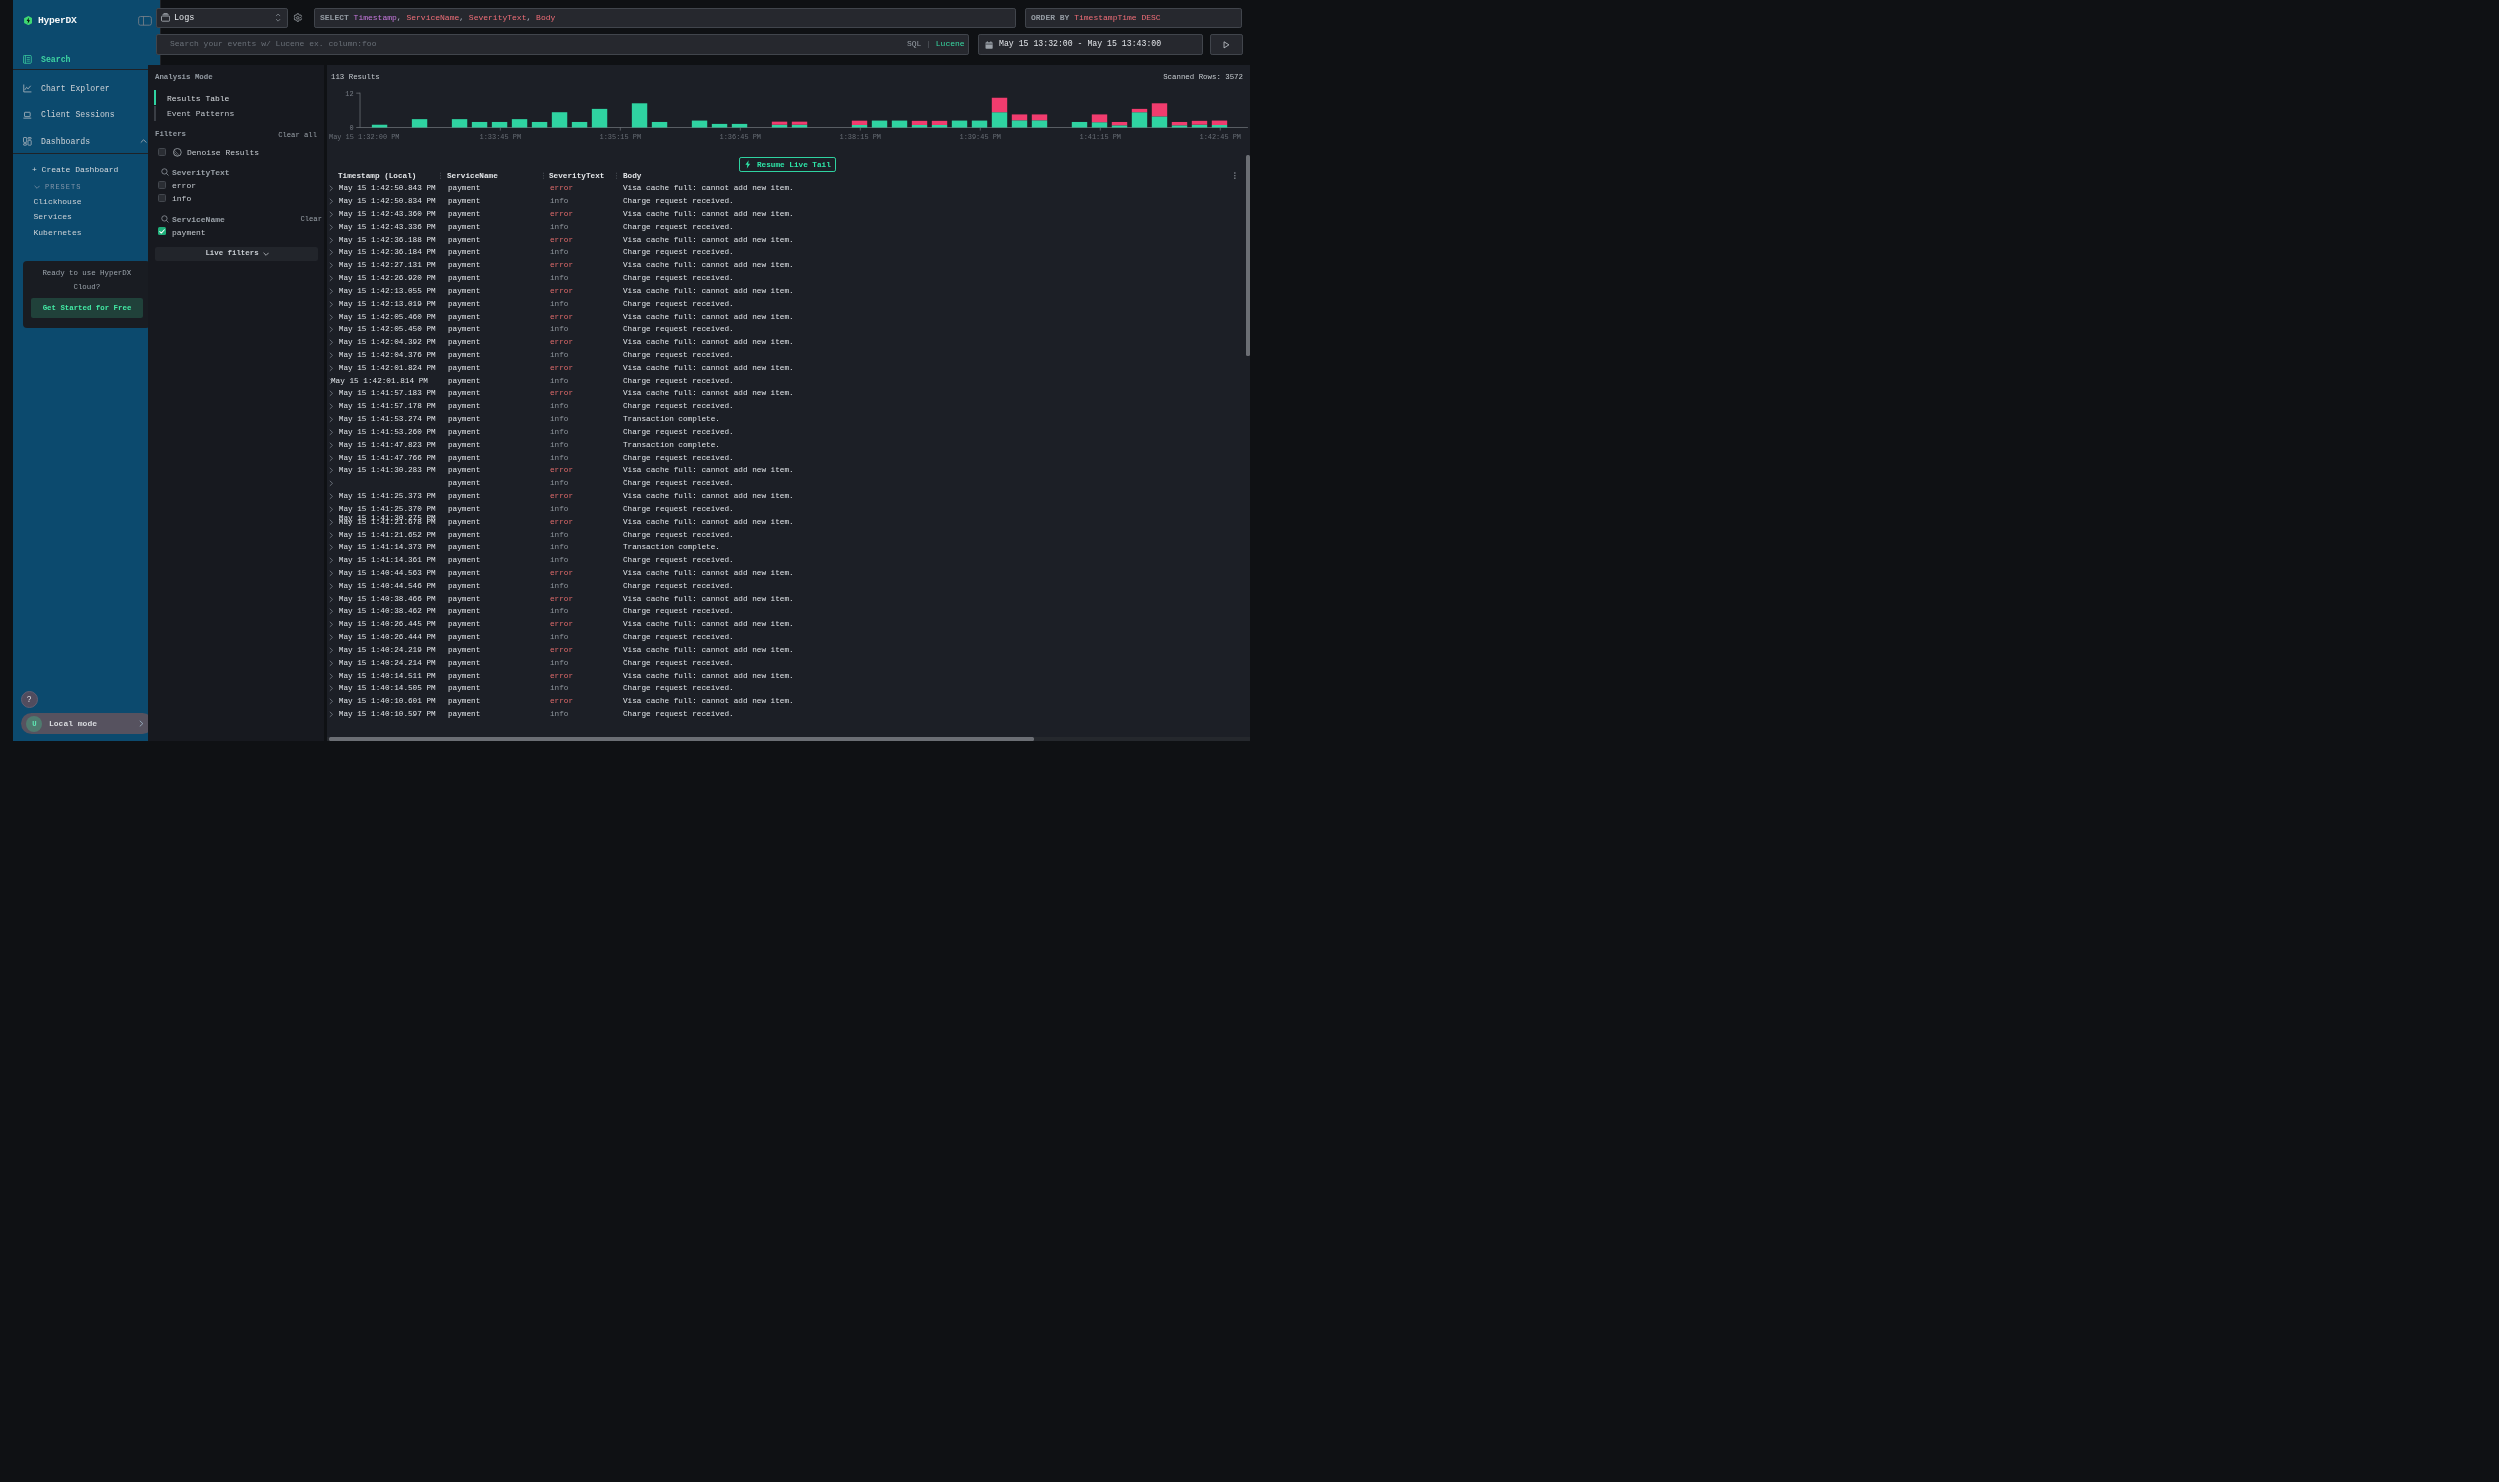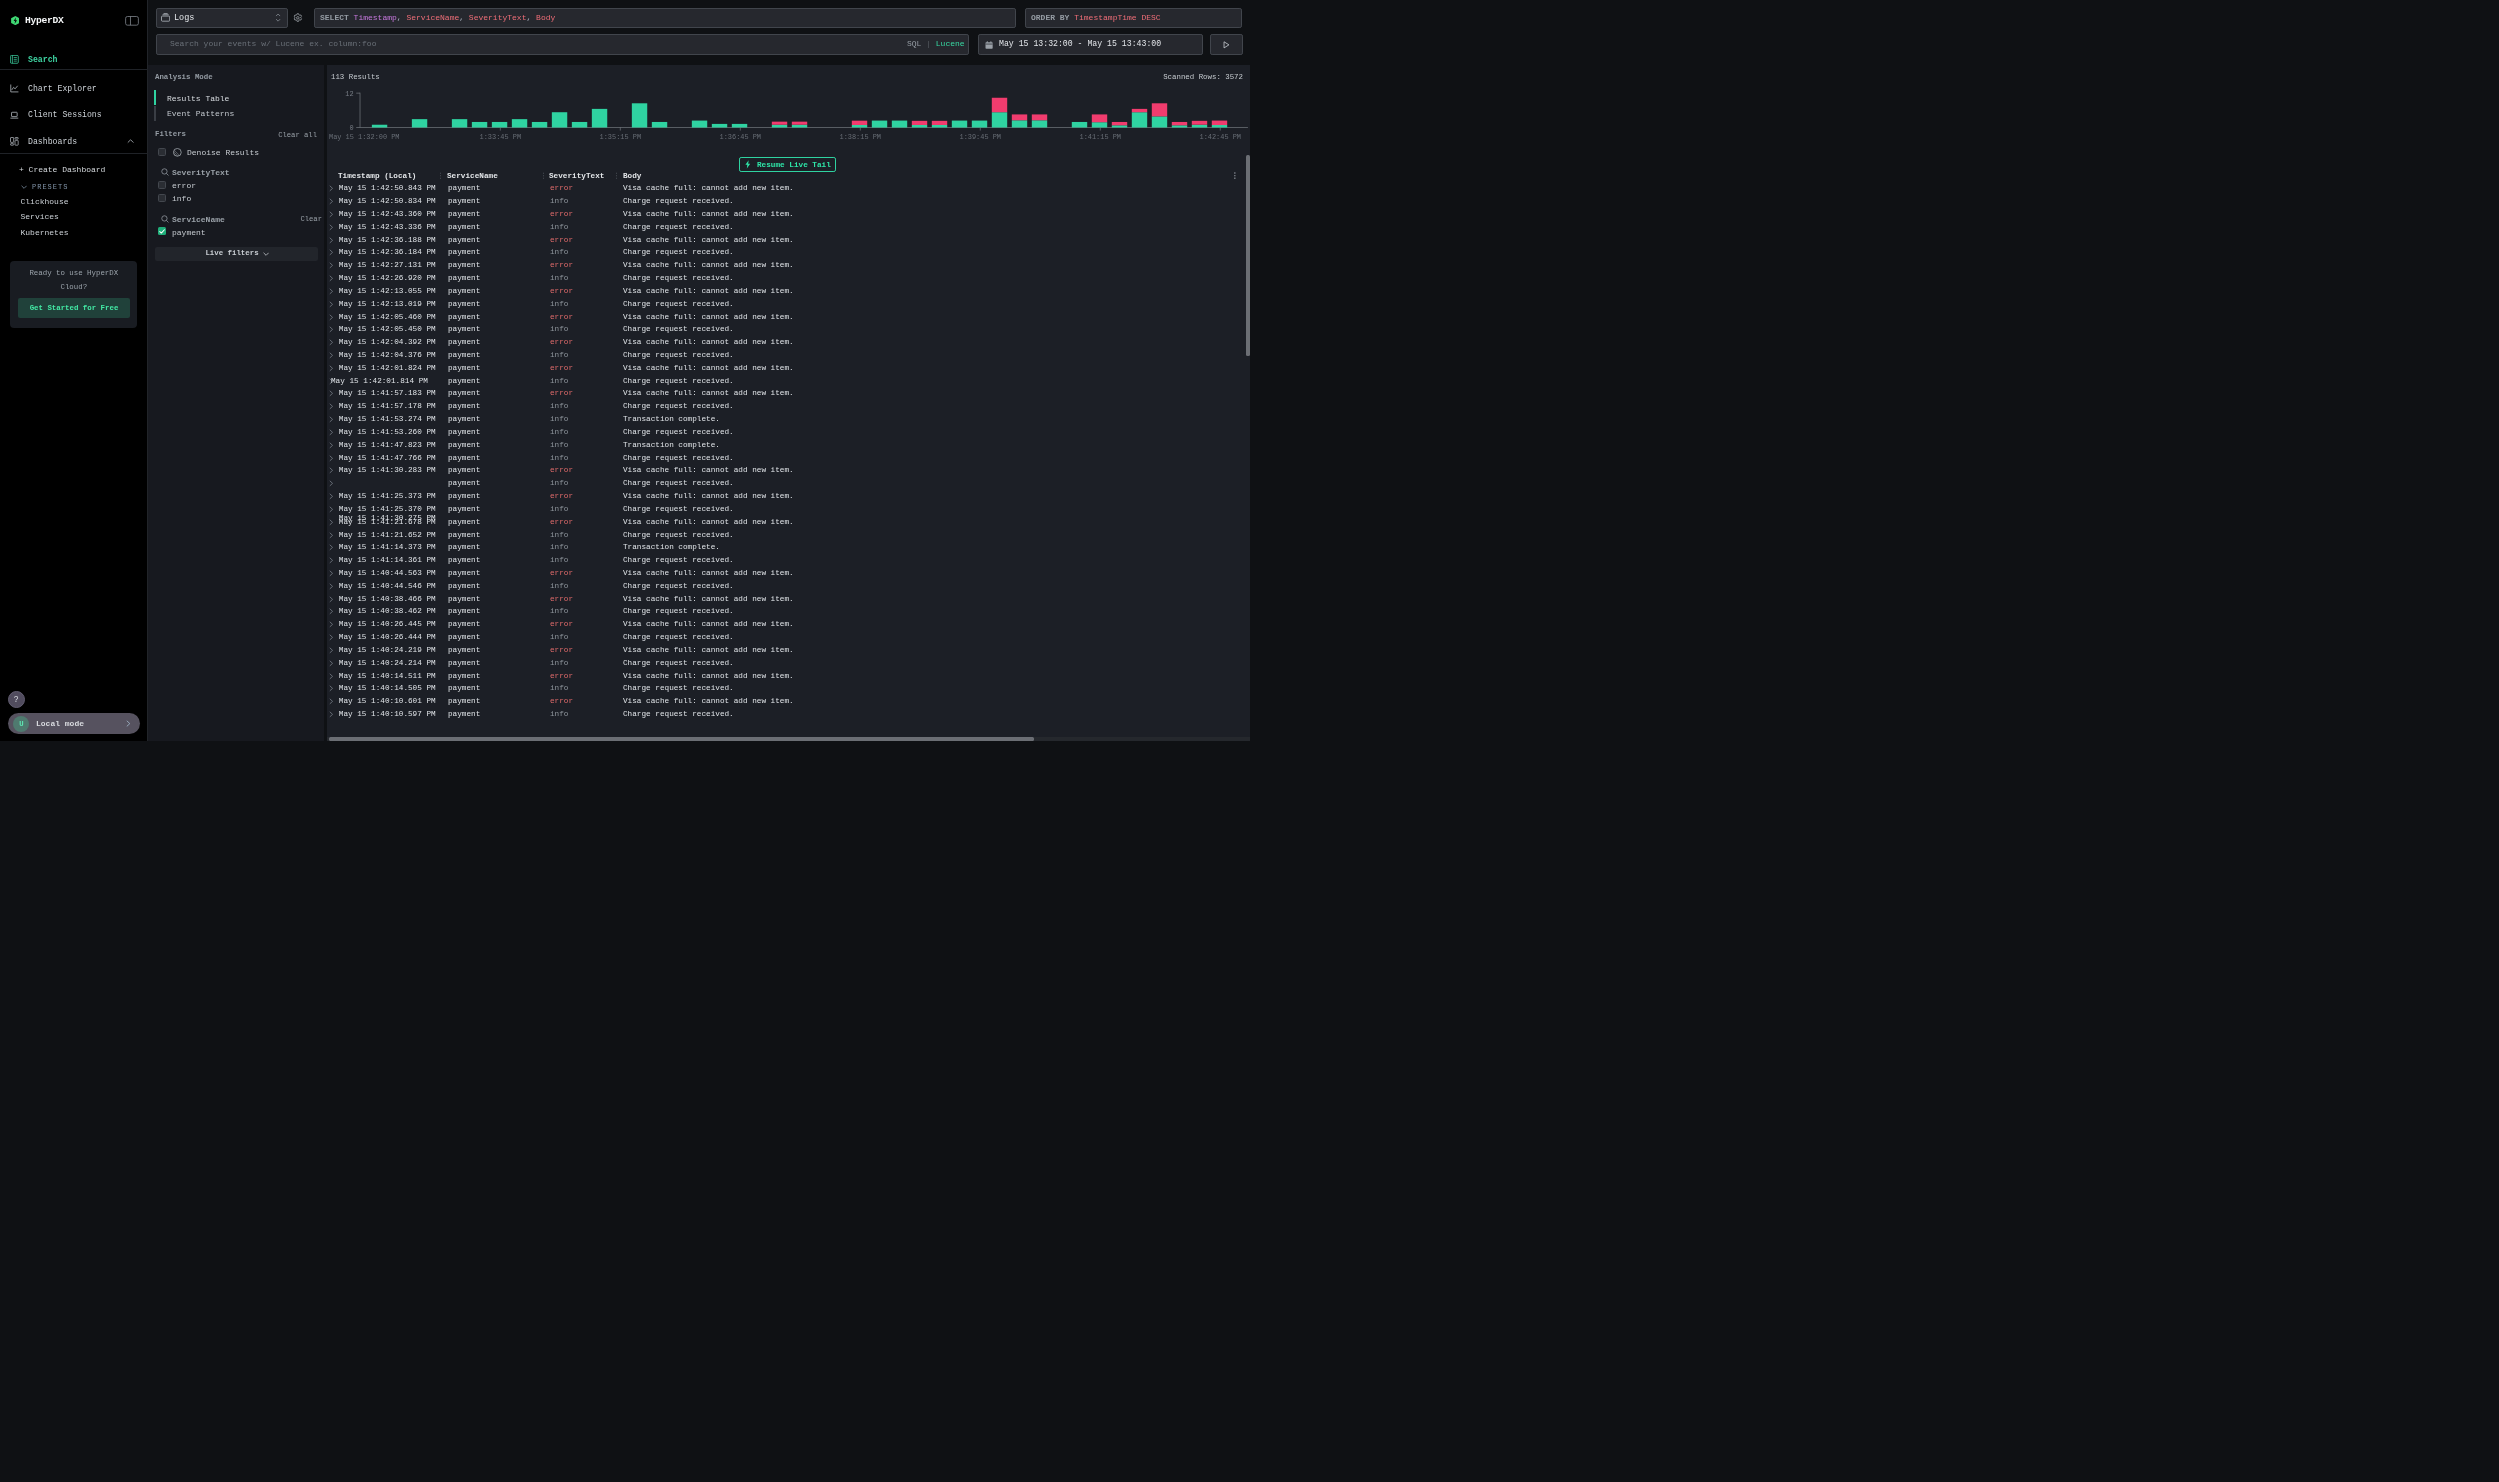--- a/index.html
+++ b/index.html
@@ -3,21 +3,21 @@
 <style>
 *{margin:0;padding:0;box-sizing:border-box;}
 html,body{width:1250px;height:741px;overflow:hidden;}
 body{background:#0f1114;font-family:"Liberation Mono",monospace;color:#e4e7ea;position:relative;}
 .abs{position:absolute;}
 .box{background:#26282e;border:0.5px solid #41454c;border-radius:2.1px;}
 .ck{position:absolute;width:7.7px;height:7.7px;border-radius:1.5px;background:#2a2d33;border:0.5px solid #43474e;}
 .b{font-weight:bold;}
 svg{display:block;}
 </style></head><body>
-<div class="abs" style="left:0;top:0;width:148px;height:741px;background:#000000;border-right:0.5px solid #212429;">
+<div class="abs" style="left:13px;top:0;width:148px;height:741px;background:#0c4a6e;border-right:0.5px solid #212429;">
 
   <svg class="abs" style="left:10.8px;top:16px;" width="8.7" height="9.2" viewBox="0 0 17 18">
     <polygon points="8.5,0 16.8,4.5 16.8,13.5 8.5,18 0.2,13.5 0.2,4.5" fill="#3fd873"></polygon>
     <polygon points="9.6,3 5.1,9.6 7.9,9.6 7.2,15 11.9,8.2 9.0,8.2" fill="#0c0e10"></polygon>
   </svg>
   <div class="abs b" style="left:25px;top:15px;font-size:9.7px;color:#f4f6f7;letter-spacing:-0.3px;">HyperDX</div>
   <svg class="abs" style="left:125px;top:16px;" width="14" height="9.7" viewBox="0 0 27 19">
     <rect x="1" y="1" width="25" height="17" rx="3.5" fill="none" stroke="#7c828a" stroke-width="1.6"></rect>
     <line x1="10.5" y1="1" x2="10.5" y2="18" stroke="#7c828a" stroke-width="1.6"></line>
   </svg>

